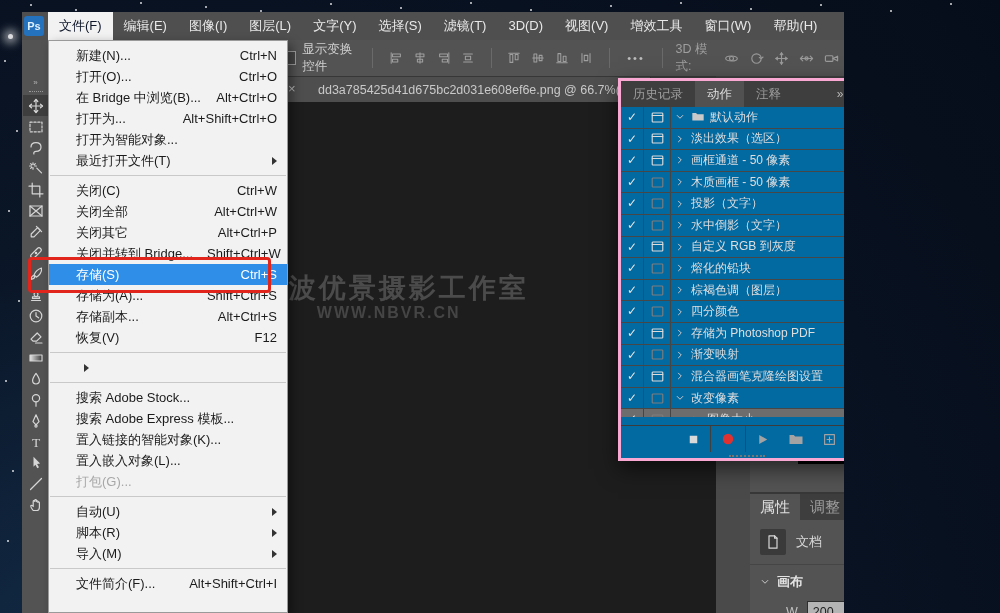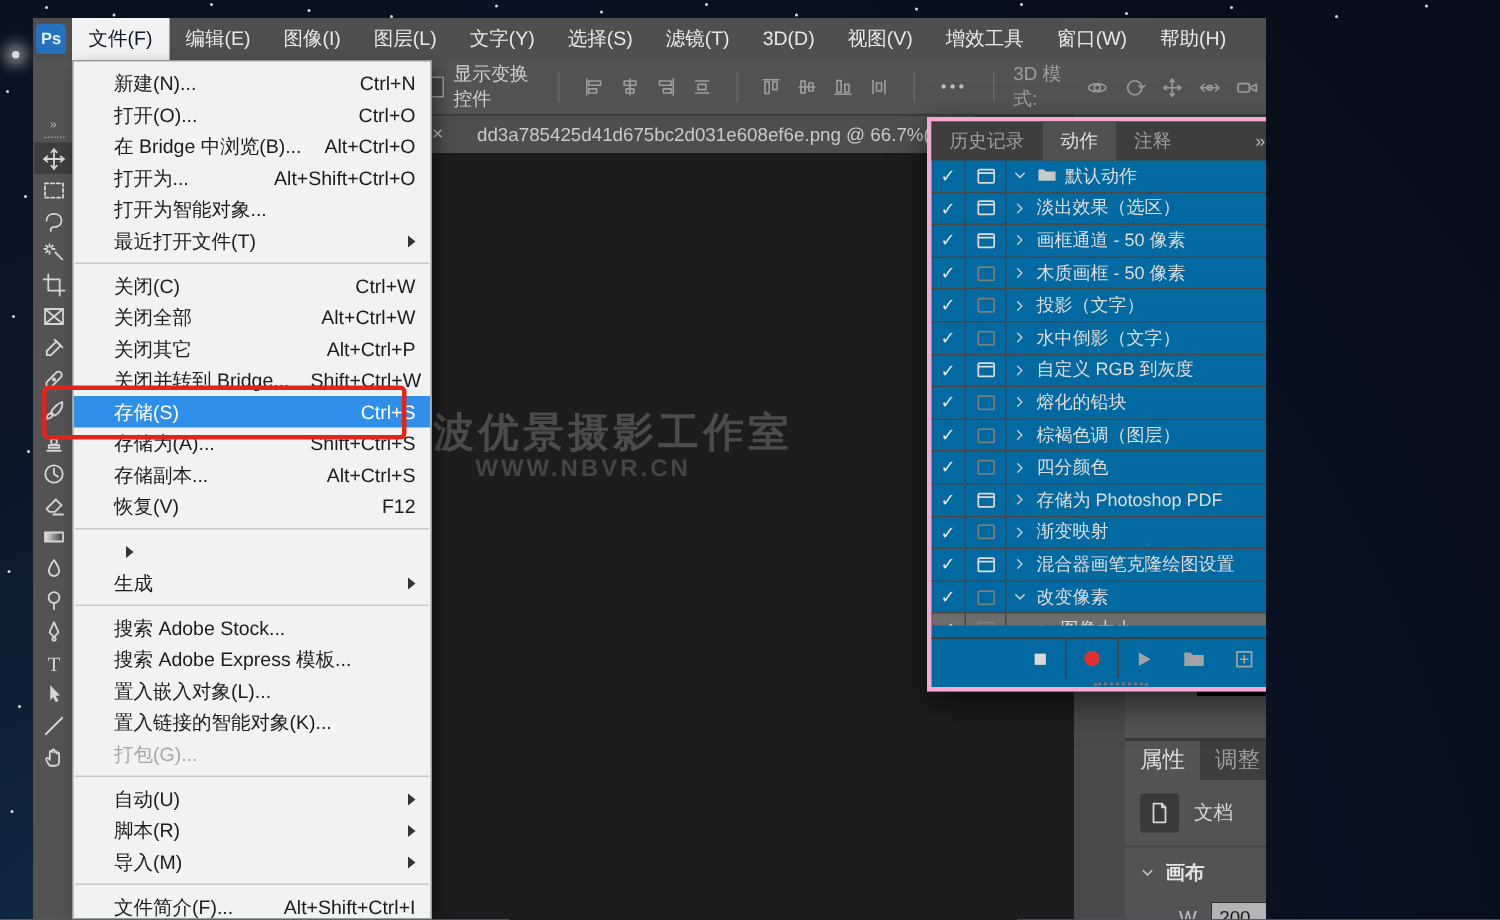--- a/index.html
+++ b/index.html
@@ -819,36 +819,32 @@
         <span class="sc">Alt+Ctrl+S</span>
       </div>
       <div class="mi">
         <span class="lab">恢复(V)</span>
         <span class="sc">F12</span>
       </div>
       <div class="msep"></div>
       <div class="mi">
         <span class="sub"></span>
       </div>
-      <div class="mi">
-        <span class="lab">生成</span>
-        <span class="sub"></span>
-      </div>
       <div class="msep"></div>
       <div class="mi">
         <span class="lab">搜索 Adobe Stock...</span>
       </div>
       <div class="mi">
         <span class="lab">搜索 Adobe Express 模板...</span>
       </div>
       <div class="mi">
+        <span class="lab">置入链接的智能对象(K)...</span>
+      </div>
+      <div class="mi">
         <span class="lab">置入嵌入对象(L)...</span>
-      </div>
-      <div class="mi">
-        <span class="lab">置入链接的智能对象(K)...</span>
       </div>
       <div class="mi dis">
         <span class="lab">打包(G)...</span>
       </div>
       <div class="msep"></div>
       <div class="mi">
         <span class="lab">自动(U)</span>
         <span class="sub"></span>
       </div>
       <div class="mi">

